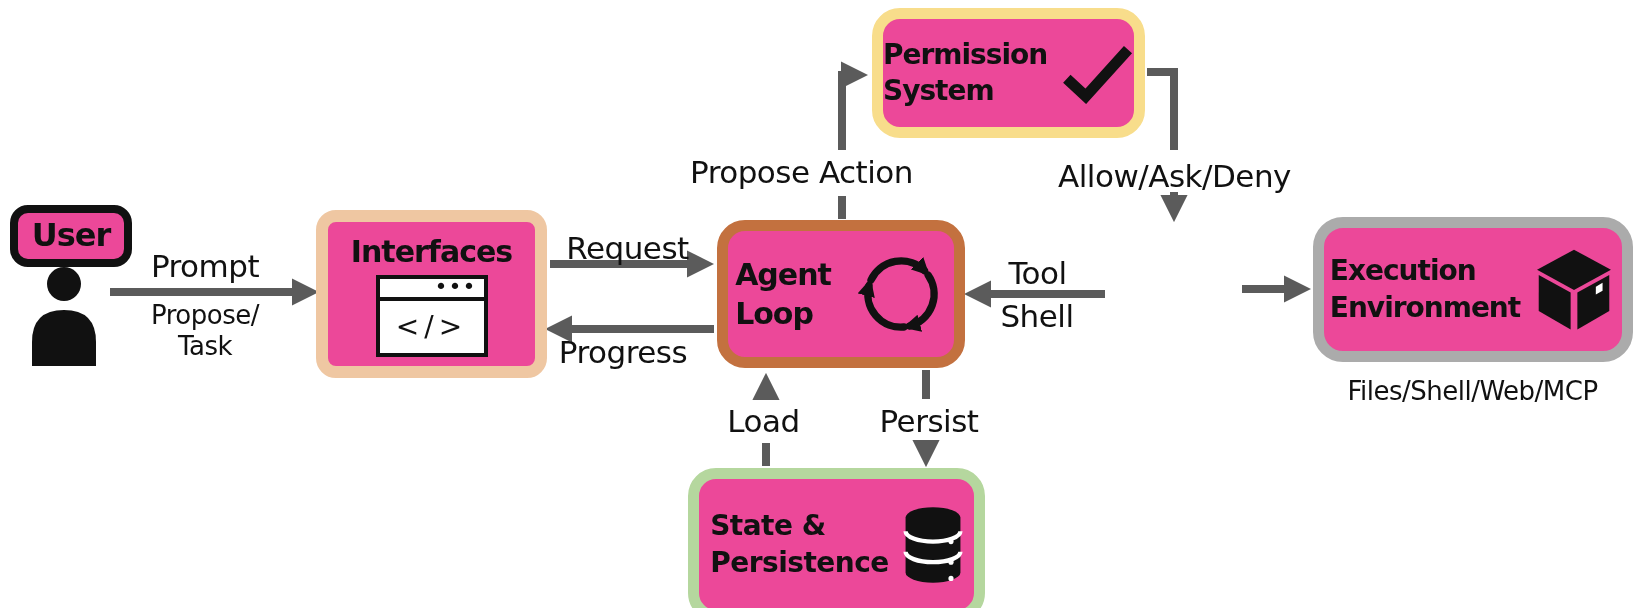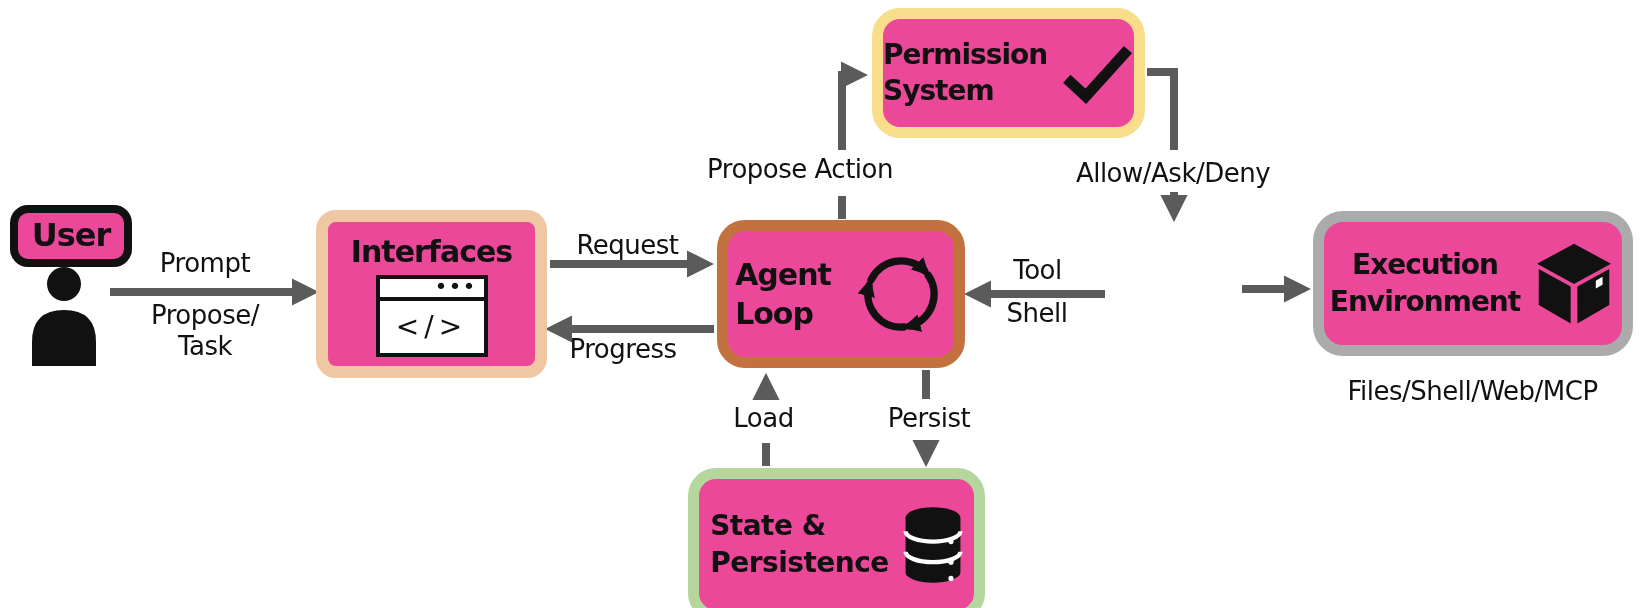--- a/index.html
+++ b/index.html
@@ -14,39 +14,39 @@
   }
   .connectors{position:absolute;left:0;top:0;width:1646px;height:608px;}
   .connectors path{stroke:var(--arrow);stroke-width:8;fill:none;}
   .connectors marker path{fill:var(--arrow);stroke:none;}
   .node{
     position:absolute;background:#ec4899;box-sizing:border-box;
     display:flex;align-items:center;justify-content:center;
   }
   .node-title{font-weight:700;line-height:1.3;letter-spacing:-1px;white-space:nowrap;}
   .edge-label{
-    position:absolute;font-size:26px;letter-spacing:-0.5px;text-align:center;
+    position:absolute;font-size:31px;letter-spacing:-0.5px;text-align:center;
     white-space:nowrap;color:var(--ink);
   }
   .user-box{left:10px;top:205px;width:122px;height:62px;border:8px solid var(--user_border);border-radius:18px;}
   .user-box .node-title{font-size:32px;}
   .person{position:absolute;left:26px;top:266px;width:76px;height:100px;}
   .interfaces-box{left:316px;top:210px;width:231px;height:168px;border:12px solid var(--interfaces_border);border-radius:20px;flex-direction:column;gap:4px;}
   .interfaces-box .node-title{font-size:30px;}
   .browser{width:112px;height:82px;border:4px solid var(--ink);box-sizing:border-box;background:#fff;display:flex;flex-direction:column;}
   .browser-top{height:18px;border-bottom:4px solid var(--ink);display:flex;align-items:center;justify-content:flex-end;padding-right:7px;}
   .browser-dots{font-size:22px;line-height:0;letter-spacing:1px;position:relative;top:-1px;}
   .browser-body{flex:1;display:flex;align-items:center;justify-content:center;font-size:28px;letter-spacing:5px;}
   .agent-box{left:717px;top:220px;width:248px;height:148px;border:11px solid var(--agent_border);border-radius:28px;gap:24px;}
   .agent-box .node-title{font-size:30px;}
   .permission-box{left:872px;top:8px;width:273px;height:130px;border:11px solid var(--permission_border);border-radius:28px;gap:14px;}
   .permission-box .node-title{font-size:28px;}
   .tools-box{left:1107px;top:227px;width:133px;height:131px;border:10px solid var(--tools_border);border-radius:26px;flex-direction:column;gap:2px;padding-top:4px;}
   .tools-box .node-title{font-size:28px;}
-  .execution-box{left:1313px;top:211px;width:320px;height:145px;border:11px solid var(--execution_border);border-radius:30px;gap:12px;text-align:center;}
+  .execution-box{left:1313px;top:217px;width:320px;height:145px;border:11px solid var(--execution_border);border-radius:30px;gap:12px;}
   .execution-box .node-title{font-size:28px;}
   .state-box{left:688px;top:468px;width:297px;height:153px;border:11px solid var(--state_border);border-radius:28px;gap:14px;}
   .state-box .node-title{font-size:28px;letter-spacing:-0.5px;}
   .caption{position:absolute;left:1310px;top:376px;width:325px;font-size:26px;letter-spacing:-0.5px;text-align:center;white-space:nowrap;}
   .lbl-prompt{left:130px;top:248px;width:150px;}
   .lbl-command{left:120px;top:300px;width:170px;font-size:26px;line-height:1.2;}
   .lbl-request{left:545px;top:230px;width:165px;}
   .lbl-progress{left:538px;top:334px;width:170px;}
   .lbl-propose{left:690px;top:154px;width:220px;}
   .lbl-allow{left:1058px;top:158px;width:230px;}

